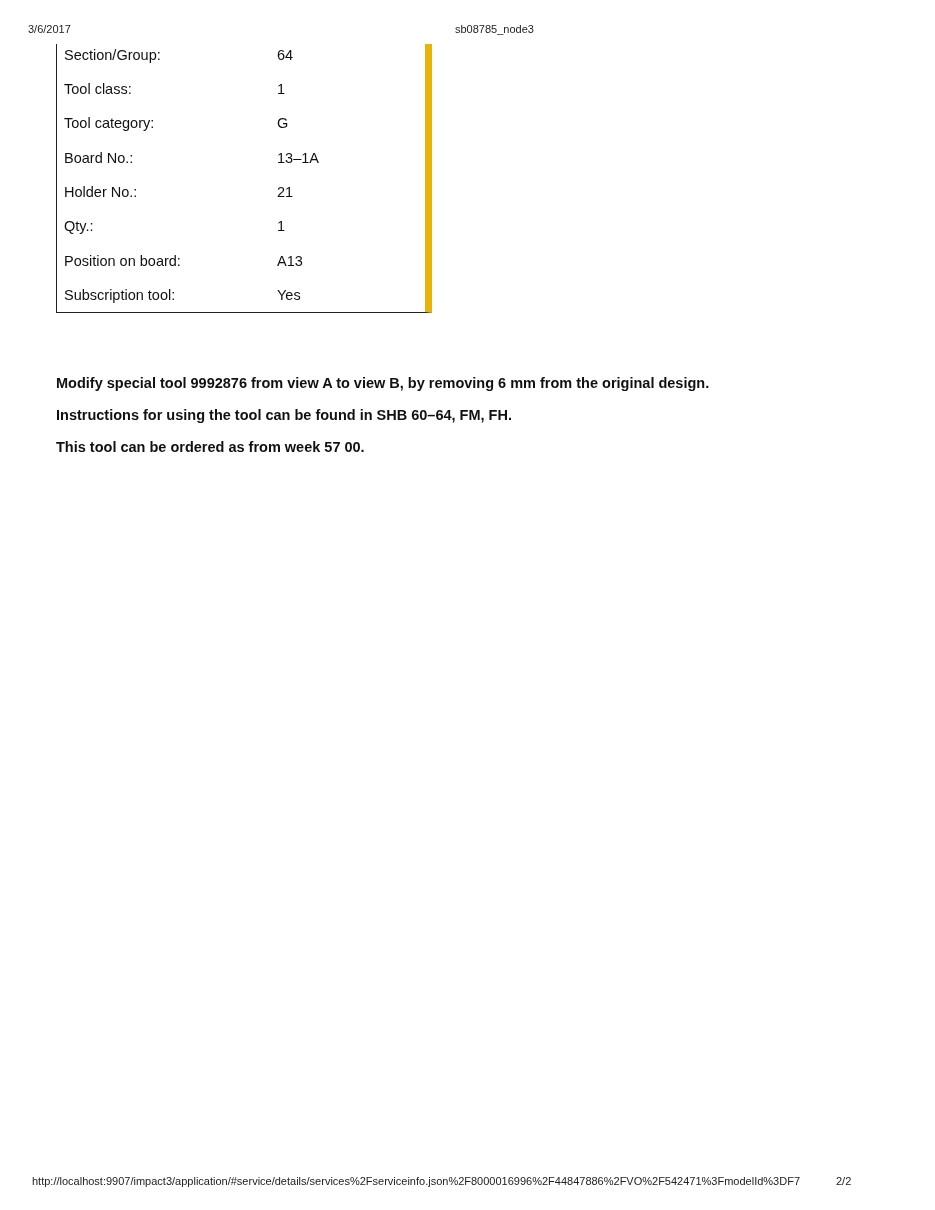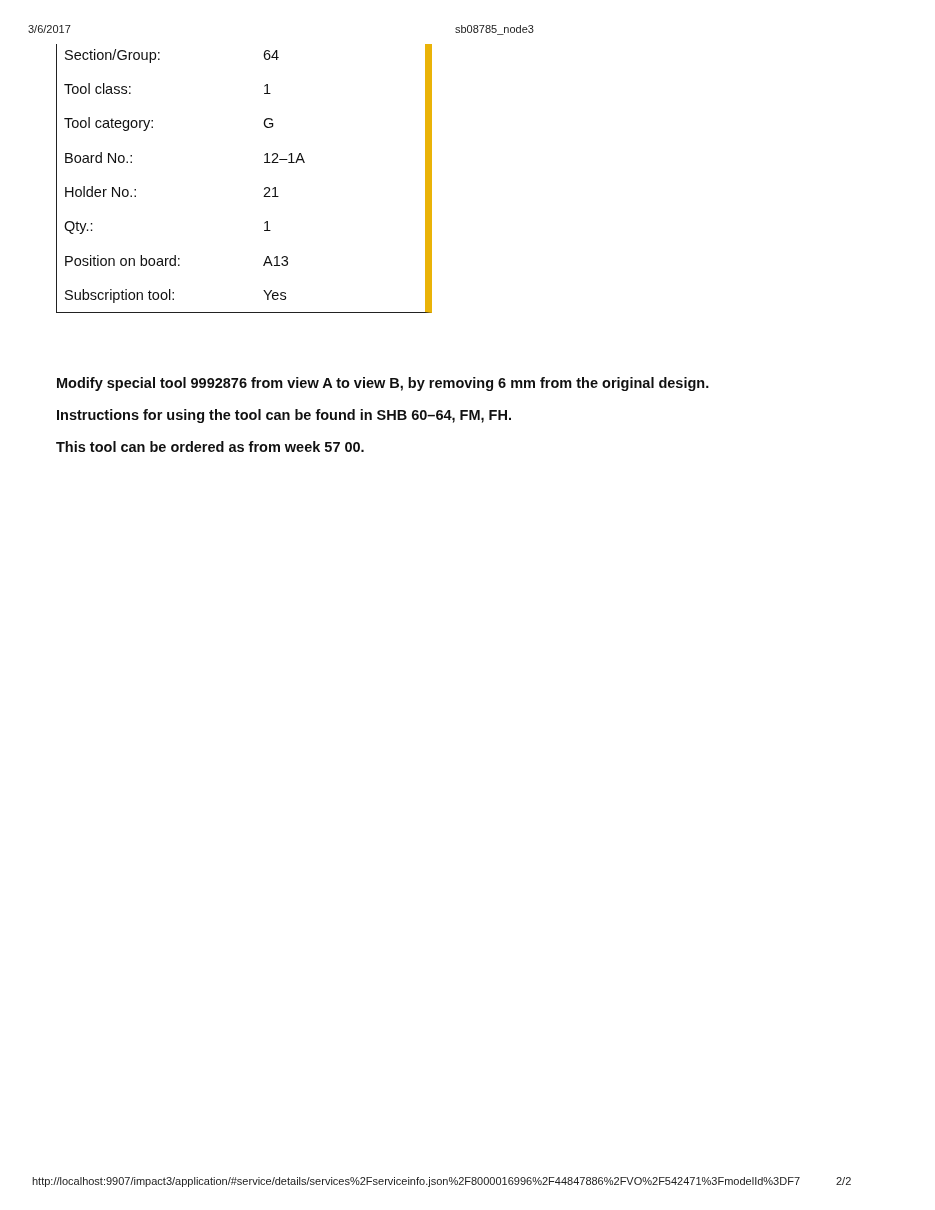--- a/index.html
+++ b/index.html
@@ -10,21 +10,21 @@
     .hdr { position: absolute; top: 23px; font-size: 11px; color: #222; }
     .hdr-date { left: 28px; }
     .hdr-title { left: 455px; }
     .spec-box {
       position: absolute; left: 56px; top: 44px; width: 368px; height: 268px;
       border-left: 1px solid #222; border-right: 7px solid #eab308; border-bottom: 1px solid #222;
       box-sizing: content-box;
     }
     .spec-row { position: absolute; left: 0; height: 20px; font-size: 14.5px; }
     .spec-label { position: absolute; left: 7px; white-space: nowrap; }
-    .spec-value { position: absolute; left: 206px; white-space: nowrap; }
+    .spec-value { position: absolute; left: 220px; white-space: nowrap; }
     .para { position: absolute; left: 56px; font-size: 14.5px; white-space: nowrap; font-weight: bold; }
     .ftr { position: absolute; top: 1175px; font-size: 11px; color: #222; white-space: nowrap; }
     .ftr-url { left: 32px; }
     .ftr-page { left: 836px; }
   </style>
 </head>
 <body>
 
 <div class="hdr hdr-date">3/6/2017</div>
 <div class="hdr hdr-title">sb08785_node3</div>
@@ -37,21 +37,21 @@
   <div class="spec-row" style="top:37px">
     <span class="spec-label">Tool class:</span>
     <span class="spec-value">1</span>
   </div>
   <div class="spec-row" style="top:71px">
     <span class="spec-label">Tool category:</span>
     <span class="spec-value">G</span>
   </div>
   <div class="spec-row" style="top:106px">
     <span class="spec-label">Board No.:</span>
-    <span class="spec-value">12–1A</span>
+    <span class="spec-value">13–1A</span>
   </div>
   <div class="spec-row" style="top:140px">
     <span class="spec-label">Holder No.:</span>
     <span class="spec-value">21</span>
   </div>
   <div class="spec-row" style="top:174px">
     <span class="spec-label">Qty.:</span>
     <span class="spec-value">1</span>
   </div>
   <div class="spec-row" style="top:209px">

